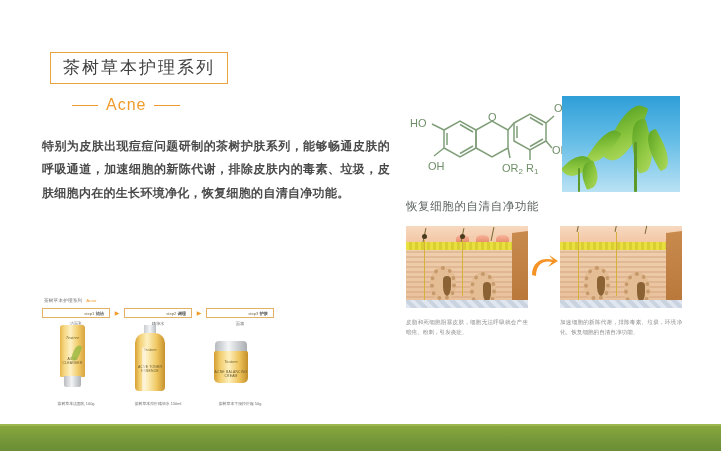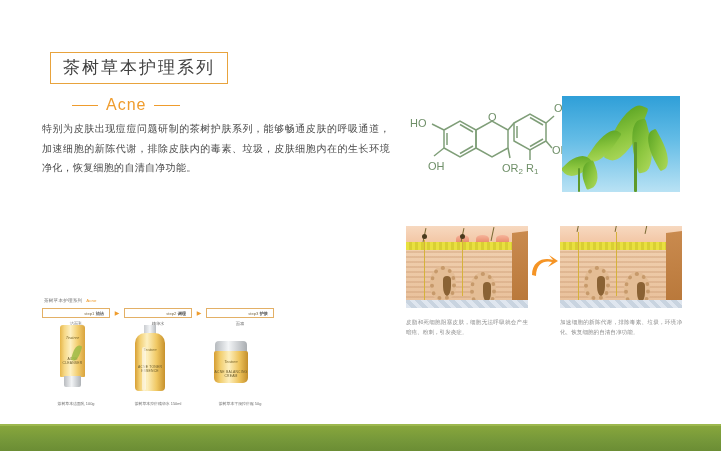--- a/index.html
+++ b/index.html
@@ -65,23 +65,23 @@
   .body-small {
     margin-top: 24px;
     font-size: 7.5px;
     line-height: 2.0;
     color: #8d8d8d;
     text-align: justify;
     letter-spacing: 0.2px;
   }
 
   .body-bold {
-    margin-top: 6px;
-    font-size: 10px;
-    font-weight: normal;
+    margin-top: 22px;
+    font-size: 12px;
+    font-weight: bold;
     line-height: 1.95;
     color: #4a4a4a;
     text-align: justify;
     letter-spacing: 0.3px;
   }
 
   
   .product-panel {
     position: absolute; left: 42px; top: 298px;
     width: 250px; height: 110px;
@@ -453,20 +453,21 @@
     <div class="leaf" style="left:52px; top:6px; width:24px; height:62px; transform:rotate(22deg);"></div>
     <div class="leaf" style="left:70px; top:24px; width:20px; height:52px; transform:rotate(-14deg);"></div>
     <div class="leaf" style="left:34px; top:30px; width:16px; height:40px; transform:rotate(34deg);"></div>
     <div class="leaf" style="left:88px; top:34px; width:16px; height:40px; transform:rotate(-28deg);"></div>
     <div class="leaf" style="left:6px; top:56px; width:18px; height:28px; transform:rotate(46deg);"></div>
     <div class="leaf" style="left:20px; top:66px; width:16px; height:26px; transform:rotate(-20deg);"></div>
     <div class="leaf-stem" style="left:72px; top:46px; width:3px; height:50px;"></div>
     <div class="leaf-stem" style="left:16px; top:72px; width:2px; height:24px;"></div>
   </div>
 
+  <div class="right-head">恢复细胞的自清自净功能</div>
 
   <div class="skin-row">
 
     <div class="skin-fig">
       <div class="sf-surface"></div>
       <div class="sf-bump" style="left:50px; top:9px;"></div>
       <div class="sf-bump" style="left:70px; top:9px;"></div>
       <div class="sf-bump" style="left:90px; top:9px;"></div>
       <div class="sf-yellow"></div>
       <div class="sf-derm"></div>

